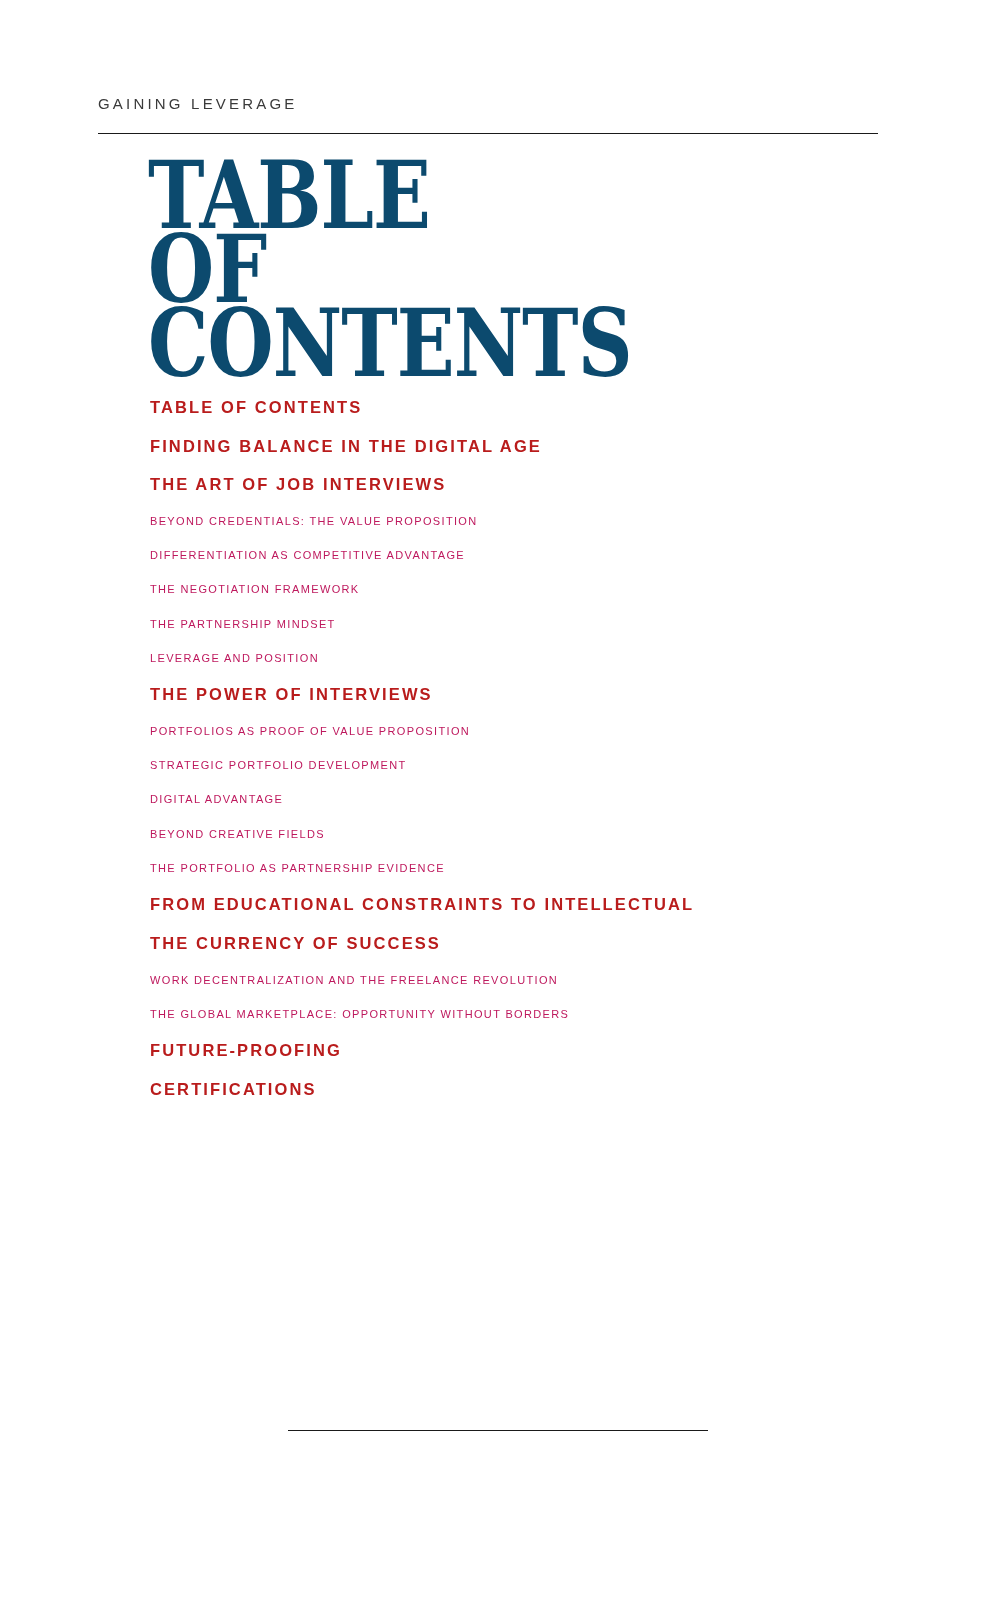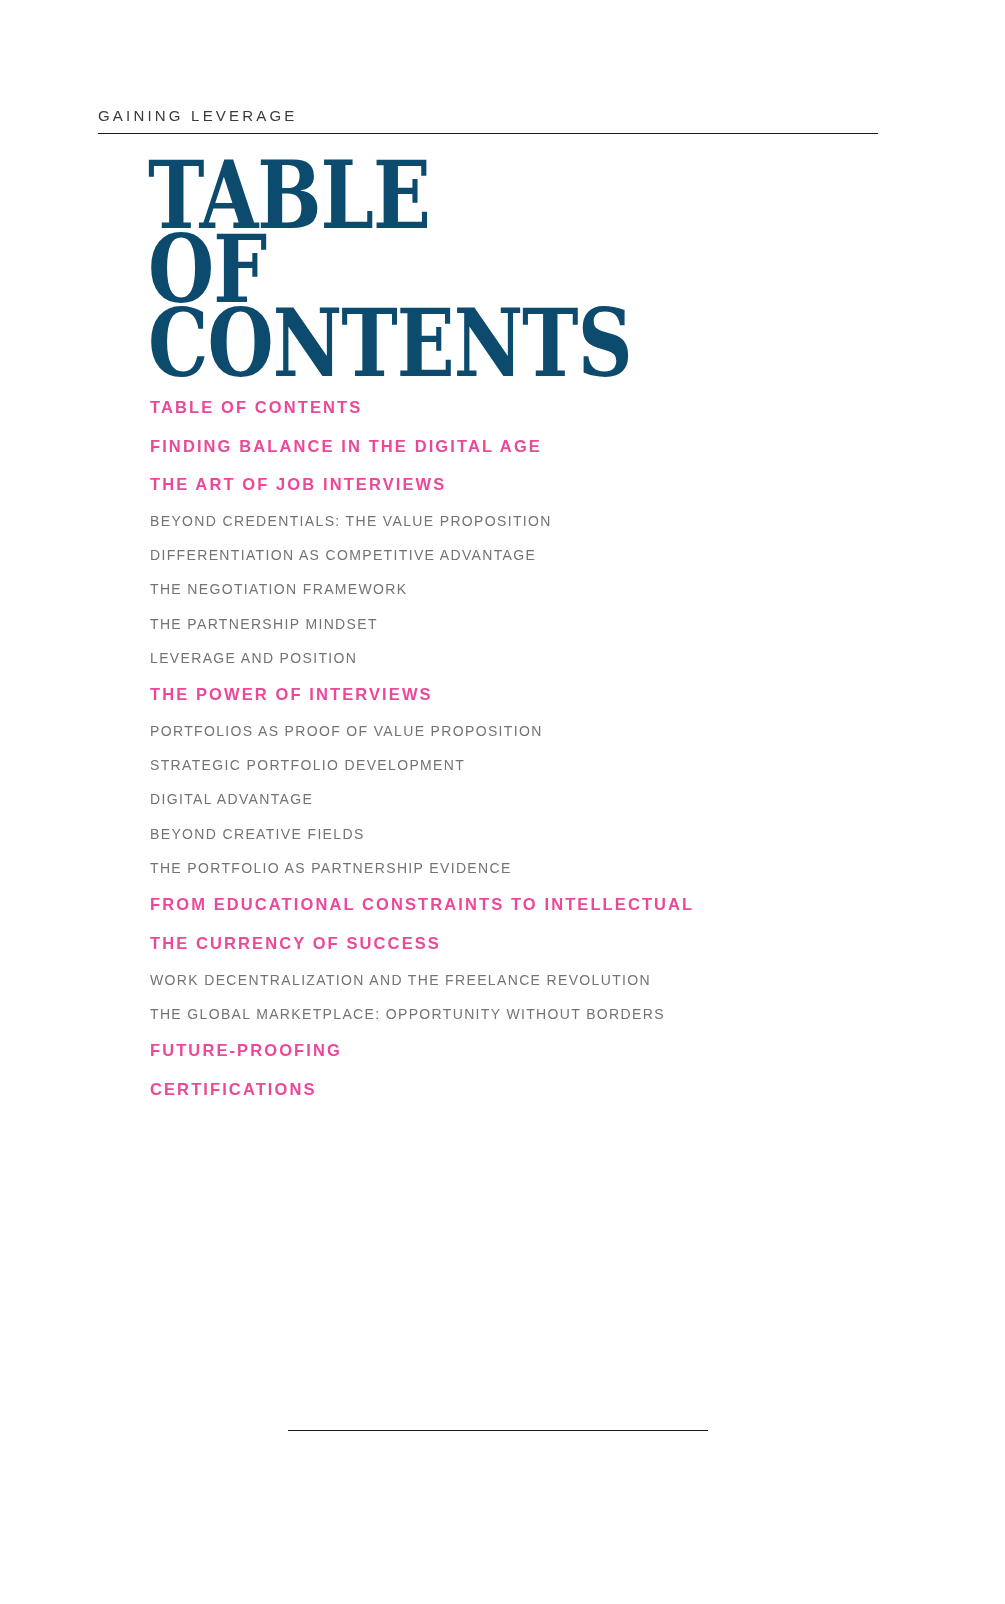--- a/index.html
+++ b/index.html
@@ -23,21 +23,20 @@
 
   
   .header-label {
     position: absolute;
     left: 98px;
     top: 95px;
     font-size: 15px;
     letter-spacing: 3.2px;
     color: #3a3a3a;
     font-weight: 400;
-    margin-top: 12px;
   }
   .header-rule {
     position: absolute;
     left: 98px;
     top: 133px;
     width: 780px;
     height: 1px;
     background: #1a1a1a;
   }
 
@@ -68,28 +67,28 @@
     width: 800px;
   }
   .toc-entry {
     display: block;
     white-space: nowrap;
   }
   .toc-entry.level-1 {
     font-size: 16.5px;
     font-weight: 700;
     letter-spacing: 2.1px;
-    color: #ec4899;
+    color: #b91c1c;
     line-height: 38.6px;
   }
   .toc-entry.level-2 {
-    font-size: 14px;
+    font-size: 11px;
     font-weight: 400;
     letter-spacing: 1.35px;
-    color: #737373;
+    color: #be185d;
     line-height: 34.3px;
   }
 
   
   .footer-rule {
     position: absolute;
     left: 288px;
     top: 1430px;
     width: 420px;
     height: 1px;

